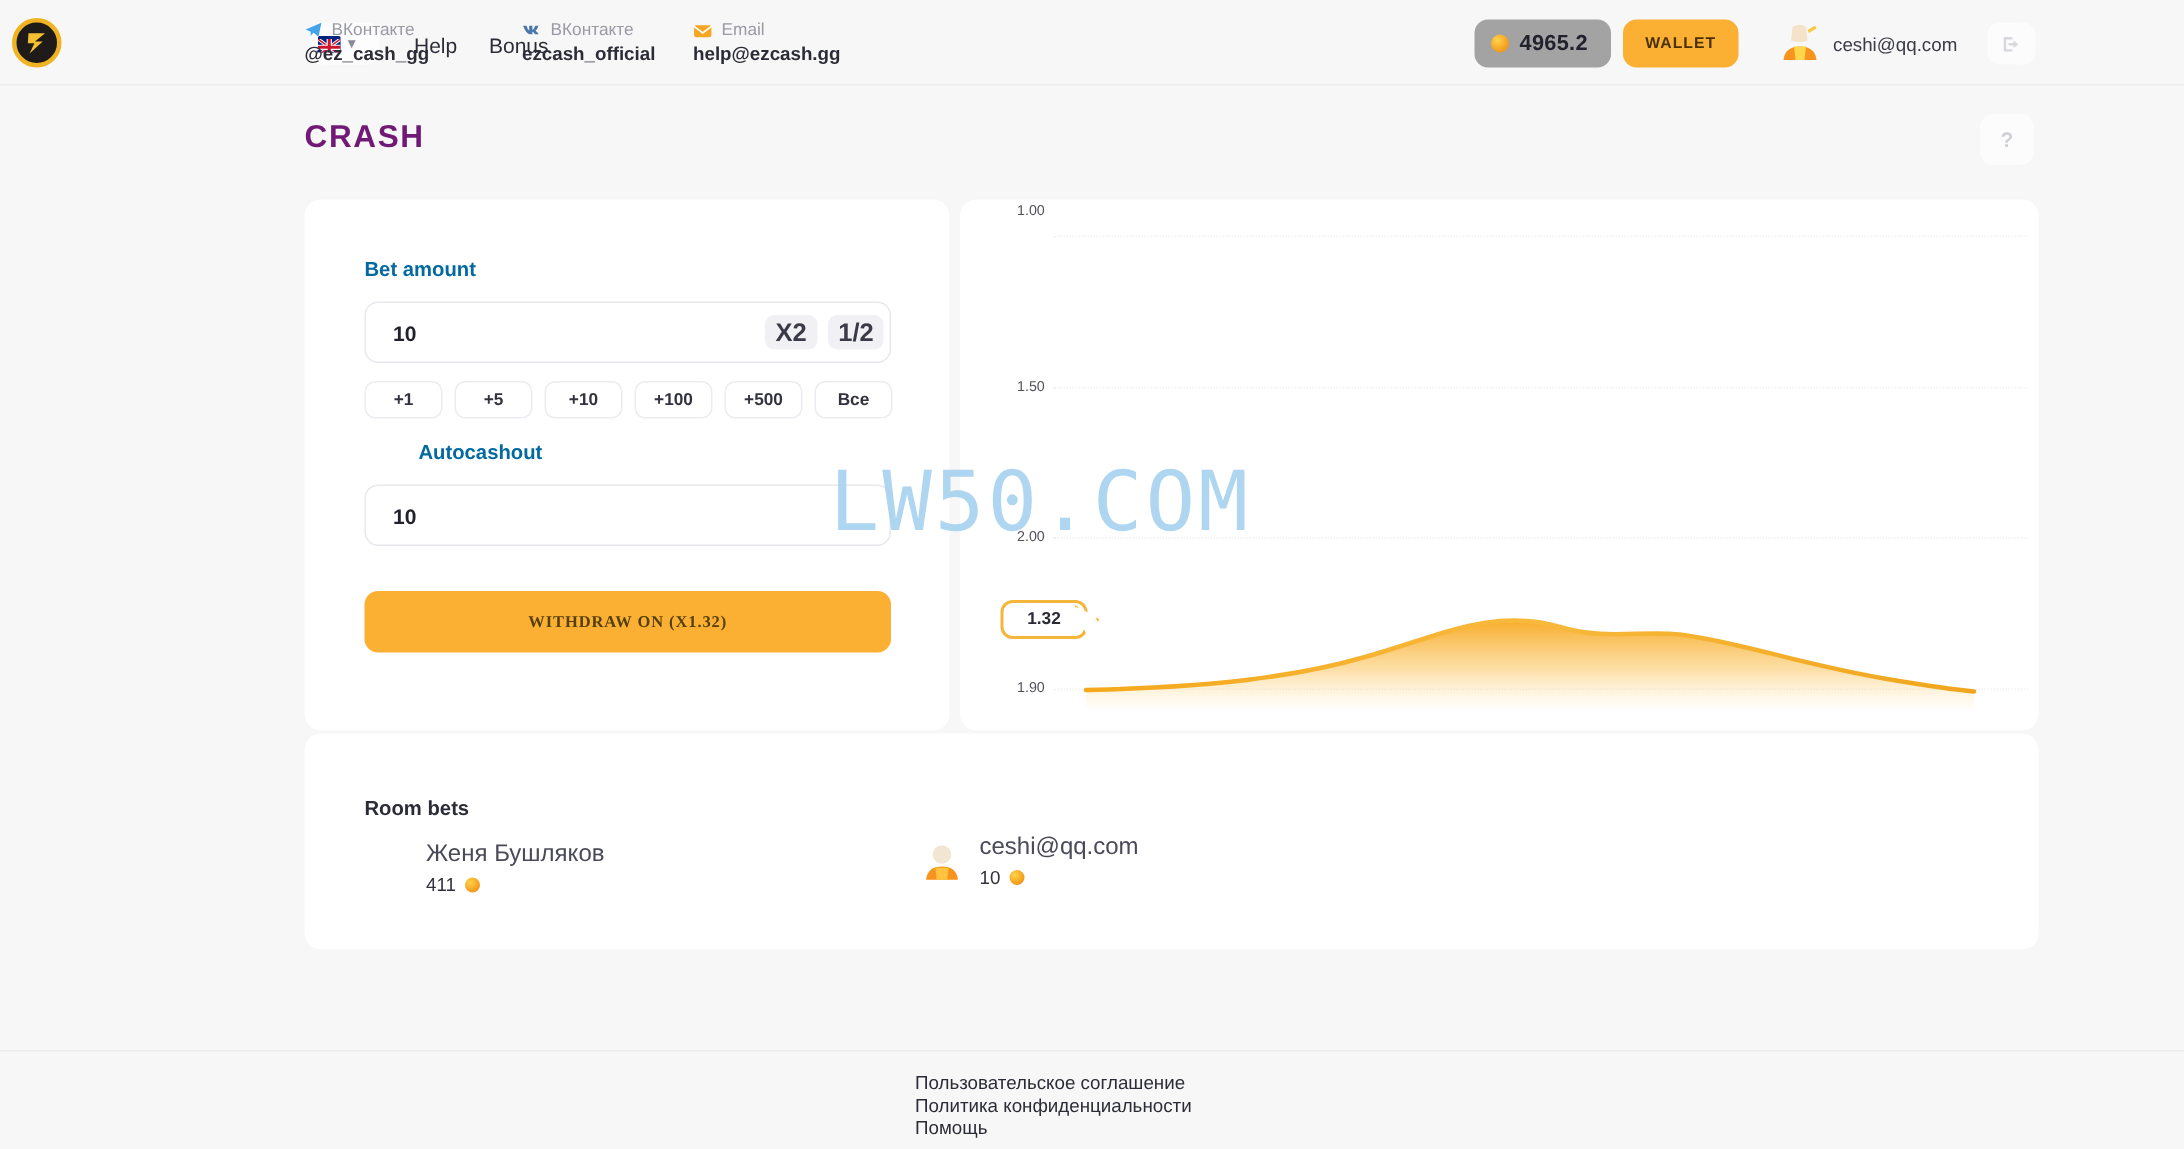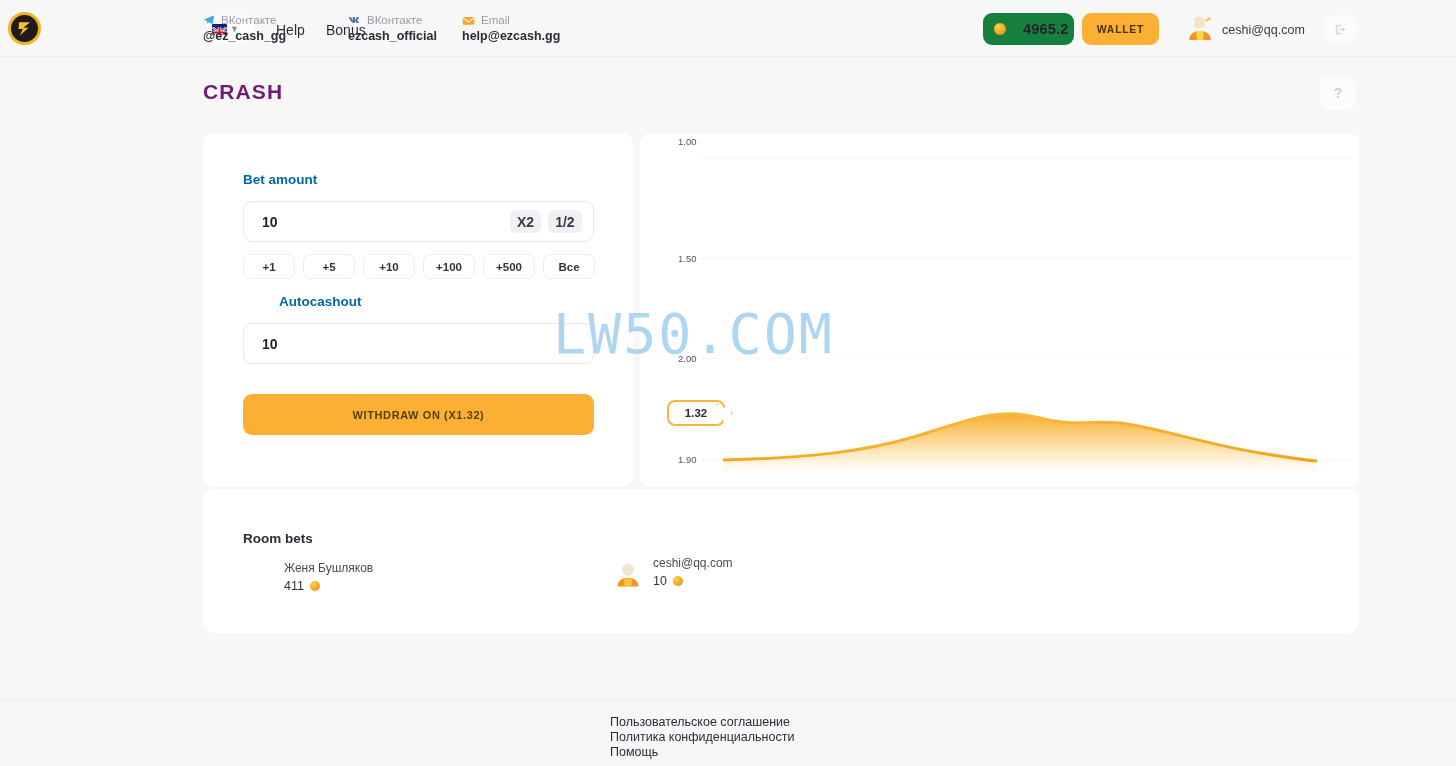--- a/index.html
+++ b/index.html
@@ -56,22 +56,22 @@
     position: absolute; top: 22px;
     font-size: 14px; color: #2d2d3a; font-weight: 500;
     cursor: pointer; white-space: nowrap;
   }
   .nav-help { left: 276px; }
   .nav-bonus { left: 326px; }
 
   .balance-pill {
     position: absolute; left: 983px; top: 13px;
     width: 91px; height: 32px; border-radius: 9px;
-    background: #15803d;
-    display: flex; align-items: center; gap: 17px;
+    background: #a3a3a3;
+    display: flex; align-items: center; gap: 7px;
     padding-left: 11px;
   }
   .coin {
     width: 12px; height: 12px; border-radius: 50%;
     background: radial-gradient(circle at 35% 32%, #ffd34d 0%, #f5a623 55%, #e8821a 100%);
     flex: none;
   }
   .coin.sm { width: 10px; height: 10px; }
   .balance-val { font-size: 14.5px; font-weight: 700; color: #22222e; letter-spacing: .2px; }
 
@@ -143,40 +143,40 @@
     padding-left: 18px;
     outline: none;
   }
   .inp-bet  { top: 201px; }
   .inp-auto { top: 323px; }
 
   .mult-wrap { position: absolute; left: 510px; top: 210px; display: flex; gap: 7px; }
   .mult-btn {
     min-width: 31px; height: 23px; border-radius: 6px;
     background: #f1f1f5; border: none;
-    font-family: inherit; font-size: 14px; font-weight: 600; color: #3b3b48;
+    font-family: inherit; font-size: 17px; font-weight: 600; color: #3b3b48;
     cursor: pointer; padding: 0 7px;
   }
 
   .quick-row {
     position: absolute; left: 243px; top: 254px;
     display: flex; gap: 8px;
   }
   .quick-btn {
     width: 52px; height: 25px; border-radius: 7px;
     background: #fff; border: 1px solid #ececf1;
     font-family: inherit; font-size: 11.5px; font-weight: 600; color: #33333f;
     cursor: pointer;
   }
 
   .withdraw-btn {
     position: absolute; left: 243px; top: 394px;
     width: 351px; height: 41px; border-radius: 9px;
     background: #fbb034; border: none;
-    font-family: Liberation Sans, sans-serif;
+    font-family: Liberation Serif, serif;
     font-size: 11px; font-weight: 700; letter-spacing: .6px;
     color: #55400b;
     cursor: pointer;
   }
 
   
   .chart-area {
     position: absolute; left: 640px; top: 133px;
     width: 719px; height: 354px; overflow: hidden;
     pointer-events: none;
@@ -222,21 +222,21 @@
     font-family: "DejaVu Sans Mono", monospace;
     z-index: 4; pointer-events: none; white-space: nowrap;
   }
 
   
   .bets-title {
     position: absolute; left: 243px; top: 531px;
     font-size: 13.5px; font-weight: 700; color: #2c2c38;
   }
   .bet-entry { position: absolute; }
-  .bet-name { font-size: 12px; color: #4a4a58; white-space: nowrap; }
+  .bet-name { font-size: 16px; color: #4a4a58; white-space: nowrap; }
   .bet-amt-row {
     display: flex; align-items: center; gap: 6px; margin-top: 4px;
   }
   .bet-amt { font-size: 12.5px; color: #33333f; font-weight: 500; }
 
   
   .footer {
     position: absolute; left: 0; top: 700px; width: 1456px; height: 66px;
     background: #f7f7f7; border-top: 1px solid #ececec;
   }

